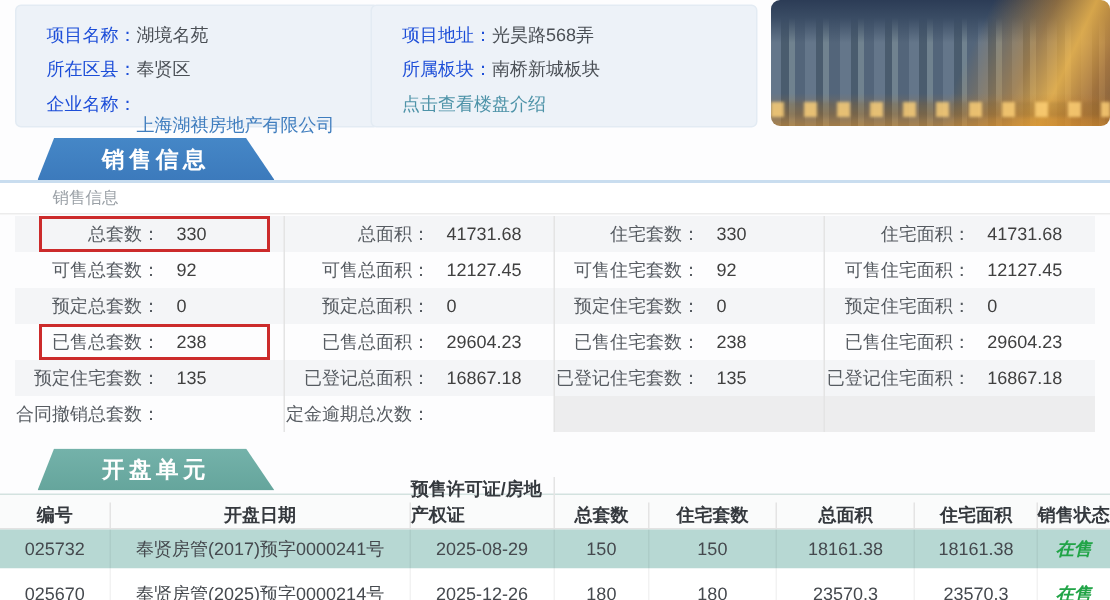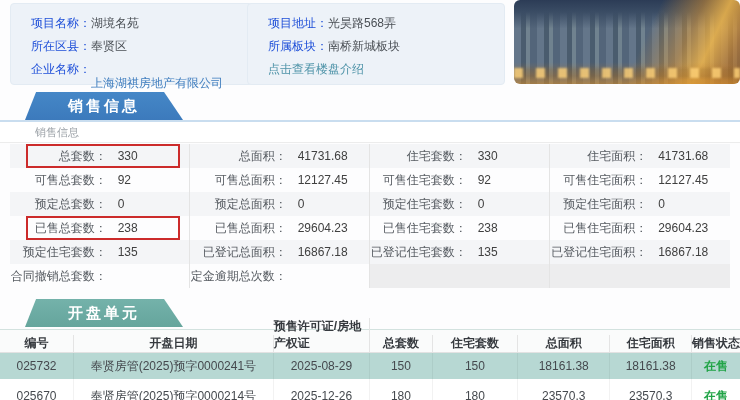--- a/index.html
+++ b/index.html
@@ -55,21 +55,21 @@
   
   .ot { position:absolute; left:0; top:329px; width:740px; border-top:1px solid #d3e2df; }
   .ot-header { display:flex; height:23px; background:#fafbfb; border-bottom:1px solid #e2e2e2;align-items:flex-end; }
   .ot-hcell { display:flex; align-items:center; justify-content:center; font-size:12px; font-weight:bold; color:#35393e; border-right:1px solid #e4e4e4; }
   .ot-hcell:last-child { border-right:none; }
   .ot-row { display:flex; }
   .ot-row.teal { background:var(--row-teal,#b7d8d3); height:26px; }
   .ot-row.white { background:#fff; height:35px; border-bottom:1px solid #eef3f2; }
   .ot-cell { display:flex; align-items:center; justify-content:center; font-size:12px; color:#45494e; border-right:1px solid rgba(0,0,0,.05); white-space:nowrap; }
   .ot-cell:last-child { border-right:none; }
-  .ot-cell.status { color:var(--status-green,#21a447); font-weight:bold; }
+  .ot-cell.status { color:var(--status-green,#21a447); font-weight:bold;font-style:italic; }
   .ot-hcell:nth-child(1), .ot-cell:nth-child(1) { flex:0 0 10%; }
   .ot-hcell:nth-child(2), .ot-cell:nth-child(2) { flex:0 0 27%; }
   .ot-hcell:nth-child(3), .ot-cell:nth-child(3) { flex:0 0 13%; }
   .ot-hcell:nth-child(4), .ot-cell:nth-child(4) { flex:0 0 8.5%; }
   .ot-hcell:nth-child(5), .ot-cell:nth-child(5) { flex:0 0 11.5%; }
   .ot-hcell:nth-child(6), .ot-cell:nth-child(6) { flex:0 0 12.5%; }
   .ot-hcell:nth-child(7), .ot-cell:nth-child(7) { flex:0 0 11%; }
   .ot-hcell:nth-child(8), .ot-cell:nth-child(8) { flex:0 0 6.5%; }
   .ot-strip { height:5px; background:#a9cfc9; }
 </style>
@@ -236,21 +236,21 @@
         <div class="ot-hcell">预售许可证/房地产权证</div>
         <div class="ot-hcell">总套数</div>
         <div class="ot-hcell">住宅套数</div>
         <div class="ot-hcell">总面积</div>
         <div class="ot-hcell">住宅面积</div>
         <div class="ot-hcell">销售状态</div>
       </div>
     <div class="ot-body">
         <div class="ot-row teal">
           <div class="ot-cell">025732</div>
-          <div class="ot-cell">奉贤房管(2025)预字0000241号</div>
+          <div class="ot-cell">奉贤房管(2017)预字0000241号</div>
           <div class="ot-cell">2025-08-29</div>
           <div class="ot-cell">150</div>
           <div class="ot-cell">150</div>
           <div class="ot-cell">18161.38</div>
           <div class="ot-cell">18161.38</div>
           <div class="ot-cell status">在售</div>
         </div>
         <div class="ot-row white">
           <div class="ot-cell">025670</div>
           <div class="ot-cell">奉贤房管(2025)预字0000214号</div>

